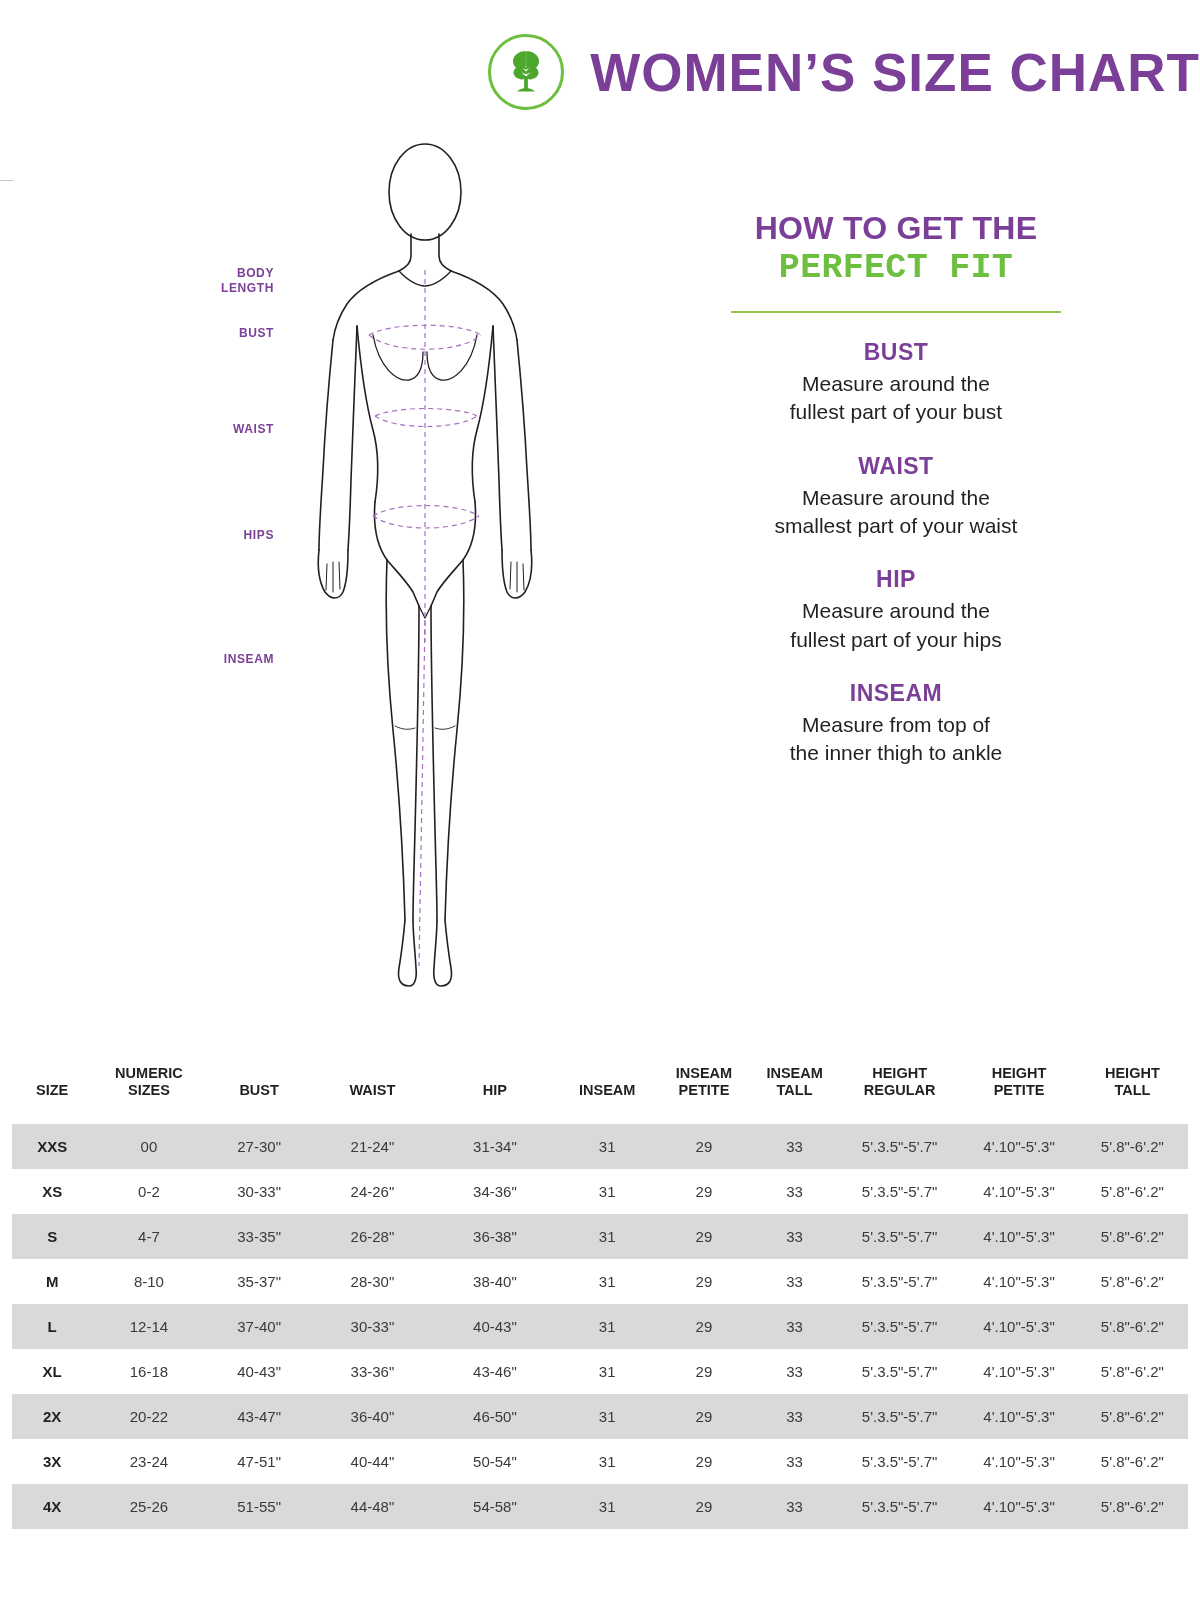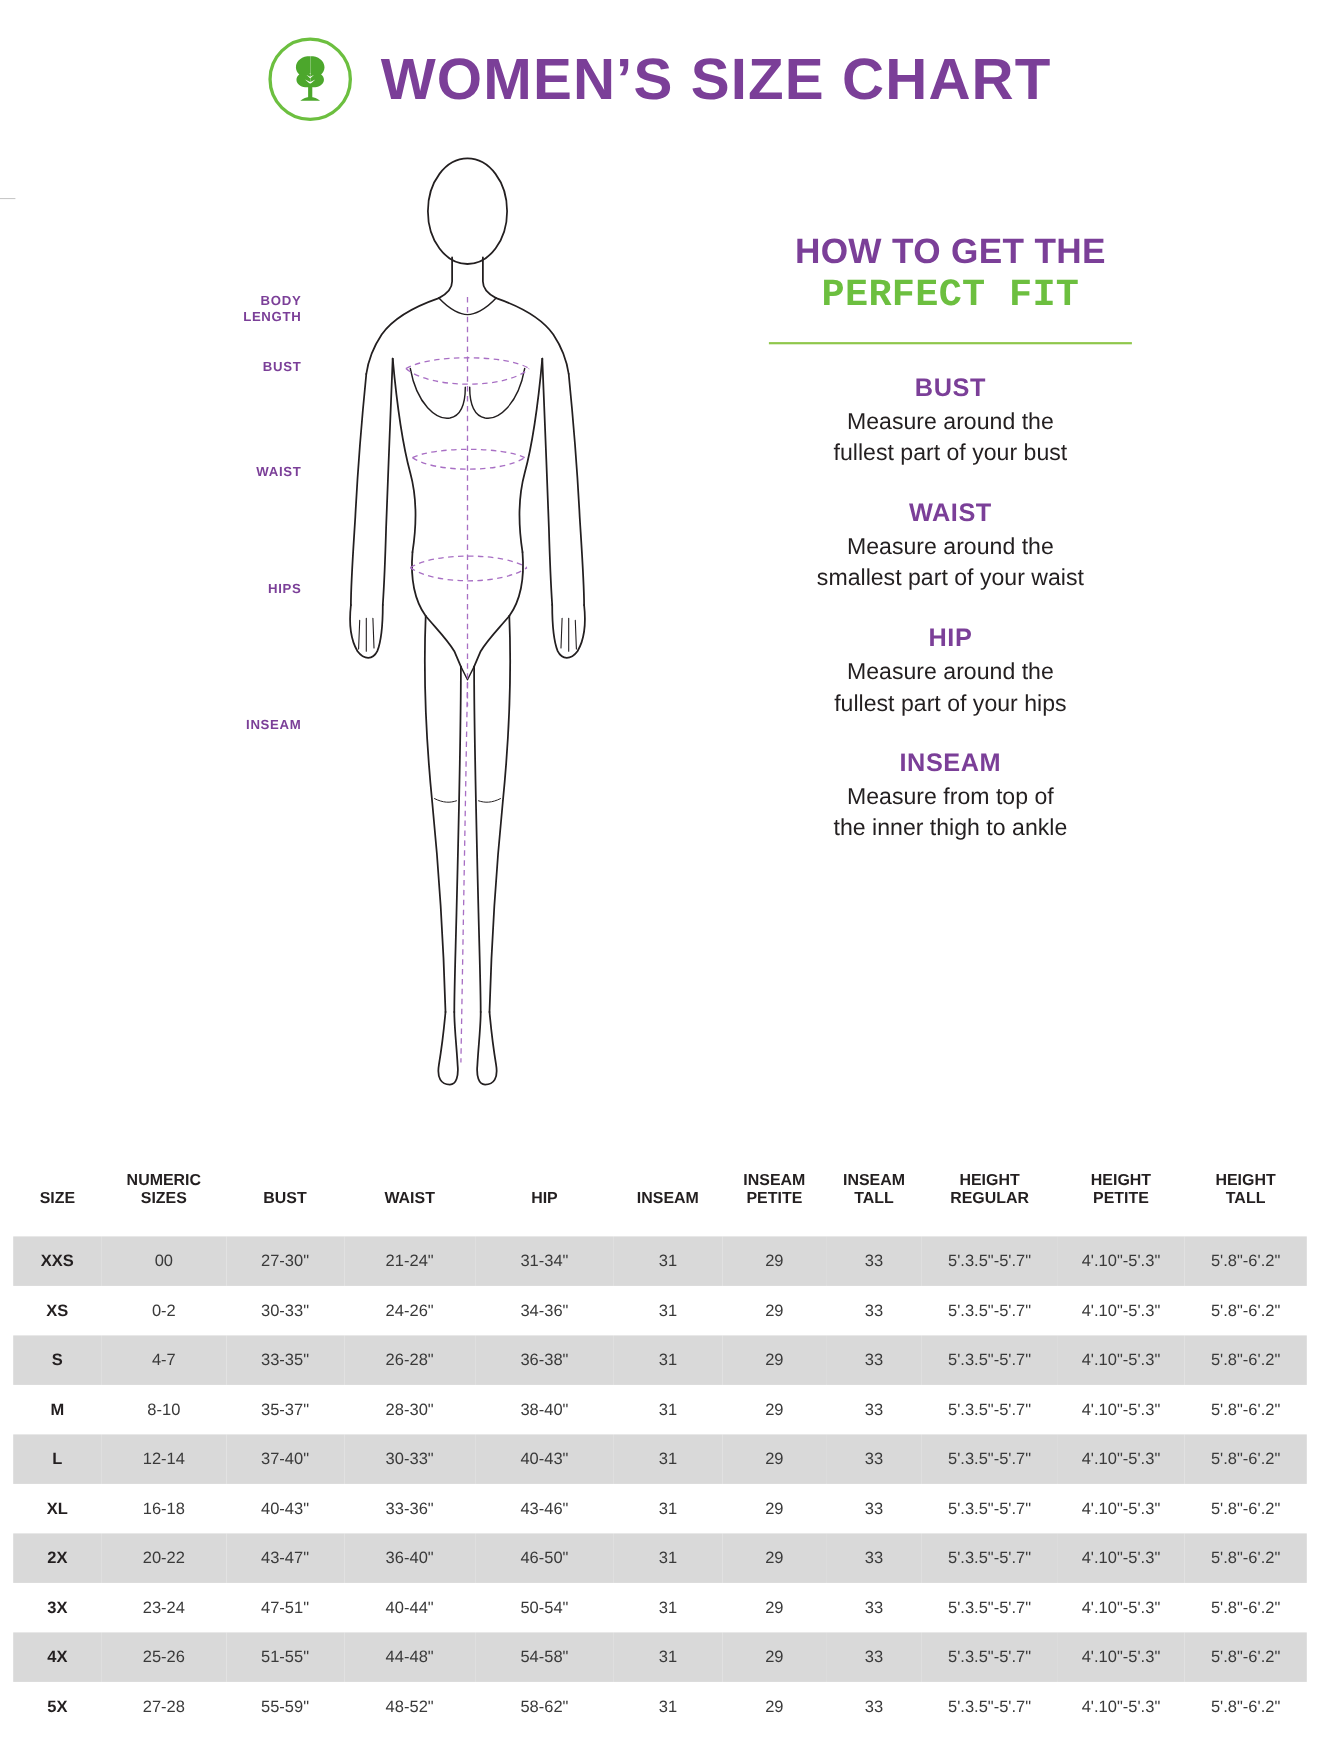--- a/index.html
+++ b/index.html
@@ -10,21 +10,21 @@
     font-family:"Liberation Sans", sans-serif;
     color:#231f20;
     position:relative;
     overflow:hidden;
   }
 
   
   .header {
     display:flex;
     align-items:center;
-    justify-content:center;
+    justify-content:flex-end;
     padding-top:34px;
     gap:26px;
   }
   .logo-circle {
     width:76px; height:76px;
     border-radius:50%;
     border:3px solid #6cbf3f;
     display:flex; align-items:center; justify-content:center;
     flex:0 0 auto;
   }
@@ -62,21 +62,21 @@
 
   .figure-wrap {
     position:absolute;
     left:295px; top:20px;
     width:260px; height:880px;
   }
 
   
   .how-to {
     position:absolute;
-    left:584px; top:100px;
+    left:616px; top:100px;
     width:560px;
     text-align:center;
   }
   .how-to h2 {
     margin:0;
     font-size:32px;
     font-weight:bold;
     color:#7b3f98;
     letter-spacing:0.3px;
     line-height:1.18;
@@ -410,28 +410,15 @@
           <td>51-55"</td>
           <td>44-48"</td>
           <td>54-58"</td>
           <td>31</td>
           <td>29</td>
           <td>33</td>
           <td>5'.3.5"-5'.7"</td>
           <td>4'.10"-5'.3"</td>
           <td>5'.8"-6'.2"</td>
         </tr>
-        <tr>
-          <td class="size-cell">5X</td>
-          <td>27-28</td>
-          <td>55-59"</td>
-          <td>48-52"</td>
-          <td>58-62"</td>
-          <td>31</td>
-          <td>29</td>
-          <td>33</td>
-          <td>5'.3.5"-5'.7"</td>
-          <td>4'.10"-5'.3"</td>
-          <td>5'.8"-6'.2"</td>
-        </tr>
       </tbody>
   </table>
 </div>
 
 </body></html>

